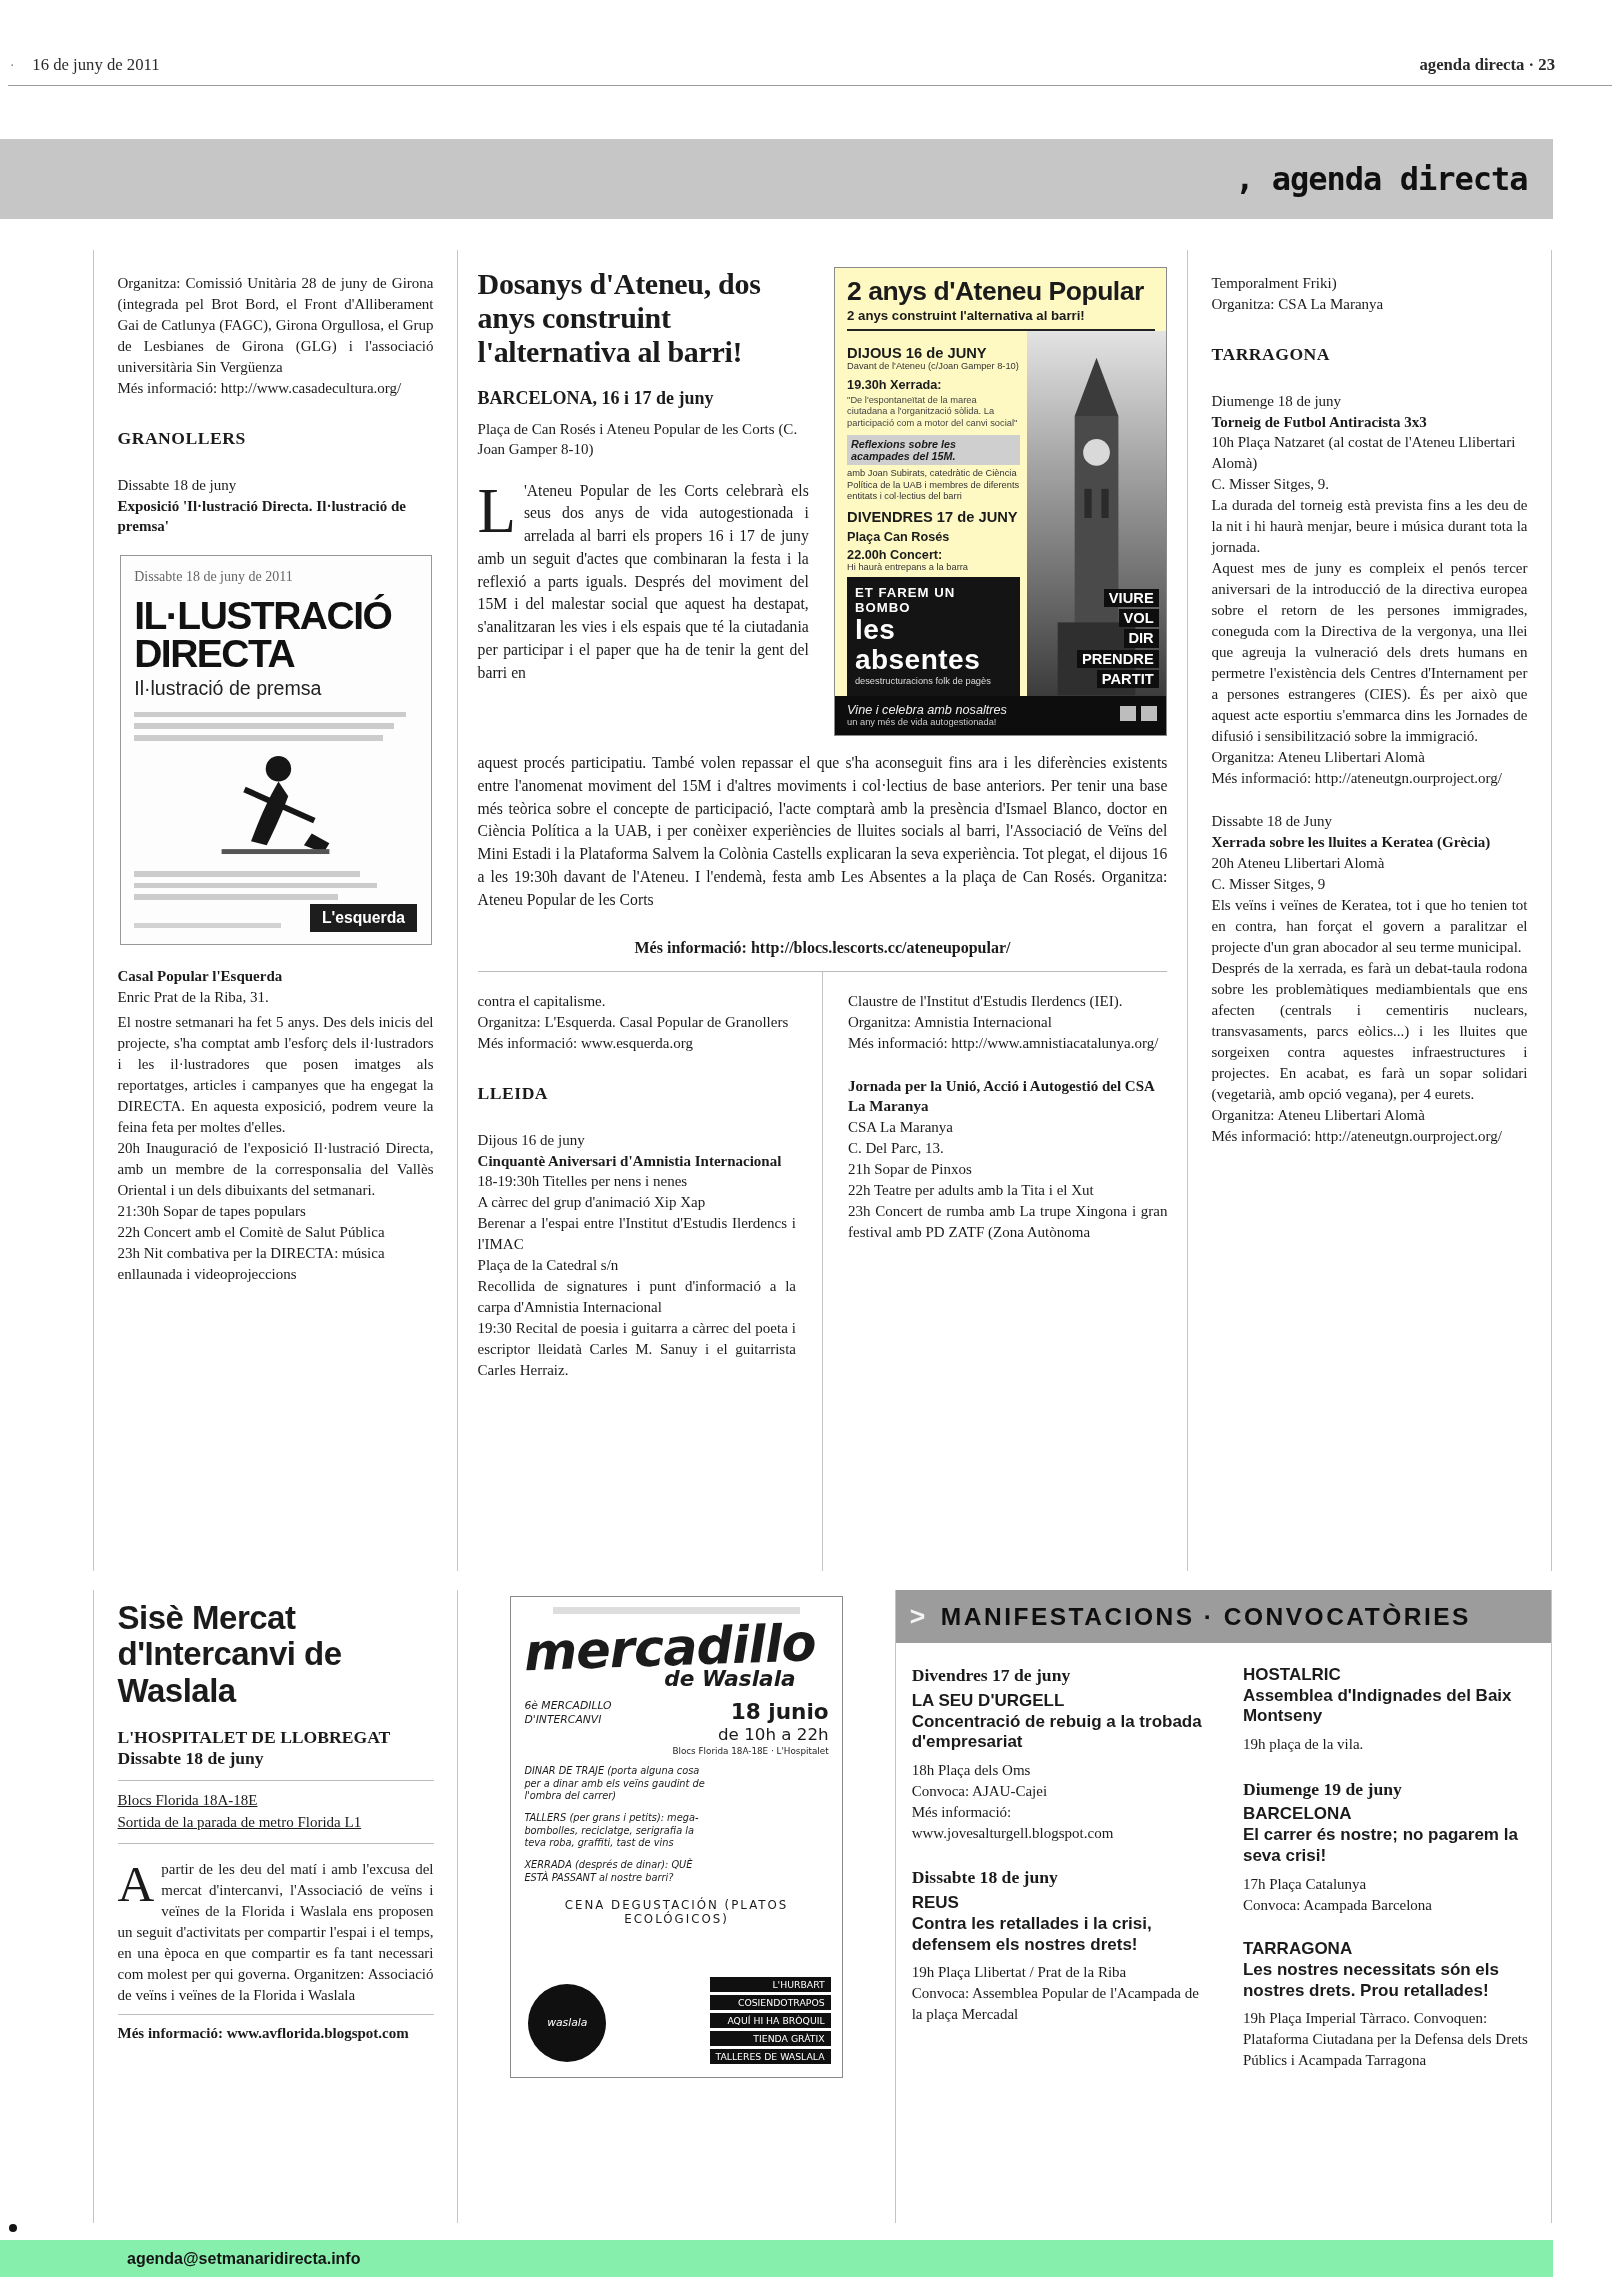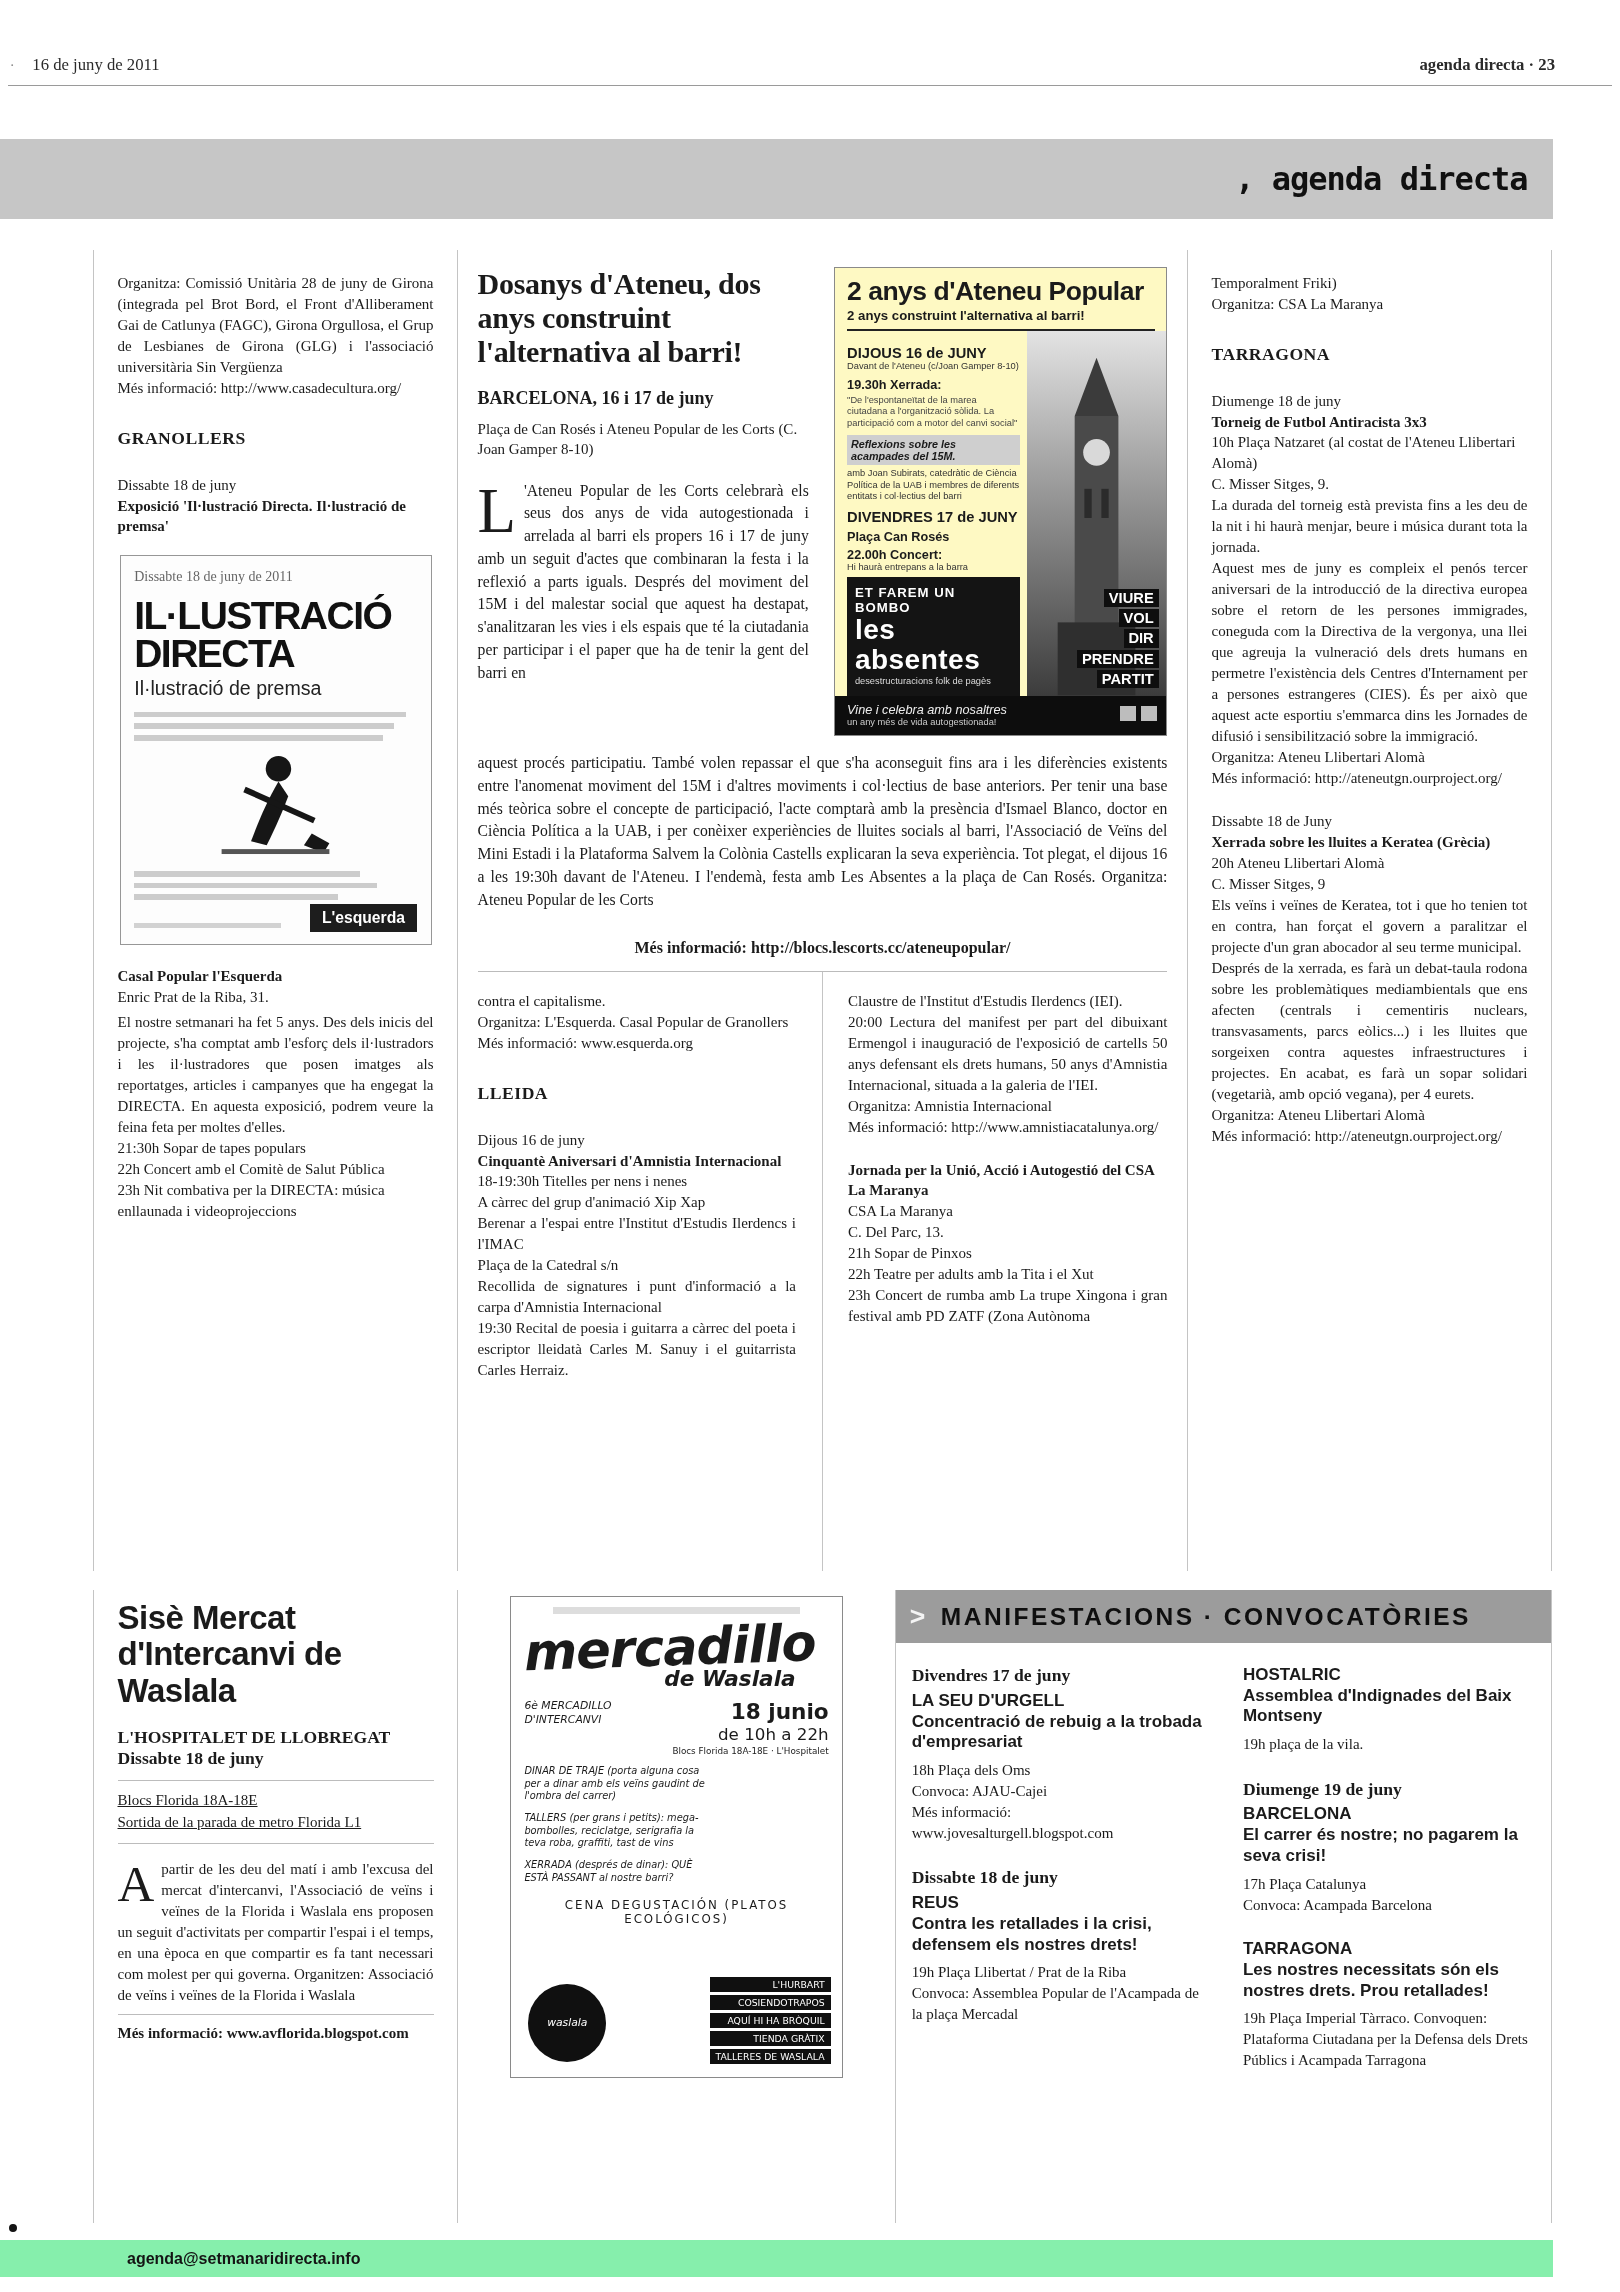--- a/index.html
+++ b/index.html
@@ -170,20 +170,21 @@
       <div class="tb" style="width:80%"></div>
       <div class="tb" style="width:86%"></div>
       <div class="tb" style="width:72%"></div>
       <div class="p1-logoline"></div>
       <div class="p1-logo">L'esquerda</div>
     </div>
 
     <p class="body bold">Casal Popular l'Esquerda</p>
     <p class="body">Enric Prat de la Riba, 31.</p>
     <p class="body just mt4">El nostre setmanari ha fet 5 anys. Des dels inicis del projecte, s'ha comptat amb l'esforç dels il·lustradors i les il·lustradores que posen imatges als reportatges, articles i campanyes que ha engegat la DIRECTA. En aquesta exposició, podrem veure la feina feta per moltes d'elles.</p>
+    <p class="body just">20h Inauguració de l'exposició Il·lustració Directa, amb un membre de la corresponsalia del Vallès Oriental i un dels dibuixants del setmanari.</p>
     <p class="body">21:30h Sopar de tapes populars</p>
     <p class="body">22h Concert amb el Comitè de Salut Pública</p>
     <p class="body">23h Nit combativa per la DIRECTA: música enllaunada i videoprojeccions</p>
   </section>
 
   <section class="cmid">
     <div class="art-top">
       <div class="art-left">
         <h1 class="headline">Dosanys d'Ateneu, dos anys construint l'alternativa al barri!</h1>
         <p class="dateline">BARCELONA, 16 i 17 de juny</p>
@@ -259,21 +260,20 @@
         <p class="ev-title">Cinquantè Aniversari d'Amnistia Internacional</p>
         <p class="body">18-19:30h Titelles per nens i nenes</p>
         <p class="body">A càrrec del grup d'animació Xip Xap</p>
         <p class="body just">Berenar a l'espai entre l'Institut d'Estudis Ilerdencs i l'IMAC</p>
         <p class="body">Plaça de la Catedral s/n</p>
         <p class="body just">Recollida de signatures i punt d'informació a la carpa d'Amnistia Internacional</p>
         <p class="body just">19:30 Recital de poesia i guitarra a càrrec del poeta i escriptor lleidatà Carles M. Sanuy i el guitarrista Carles Herraiz.</p>
       </div>
       <div class="ab-right">
         <p class="body">Claustre de l'Institut d'Estudis Ilerdencs (IEI).</p>
-        <p class="body just">20:00 Lectura del manifest per part del dibuixant Ermengol i inauguració de l'exposició de cartells 50 anys defensant els drets humans, 50 anys d'Amnistia Internacional, situada a la galeria de l'IEI.</p>
         <p class="body">Organitza: Amnistia Internacional</p>
         <p class="body">Més informació: http://www.amnistiacatalunya.org/</p>
         <p class="ev-title mt22">Jornada per la Unió, Acció i Autogestió del CSA La Maranya</p>
         <p class="body">CSA La Maranya</p>
         <p class="body">C. Del Parc, 13.</p>
         <p class="body">21h Sopar de Pinxos</p>
         <p class="body">22h Teatre per adults amb la Tita i el Xut</p>
         <p class="body just">23h Concert de rumba amb La trupe Xingona i gran festival amb PD ZATF (Zona Autònoma</p>
       </div>
     </div>

